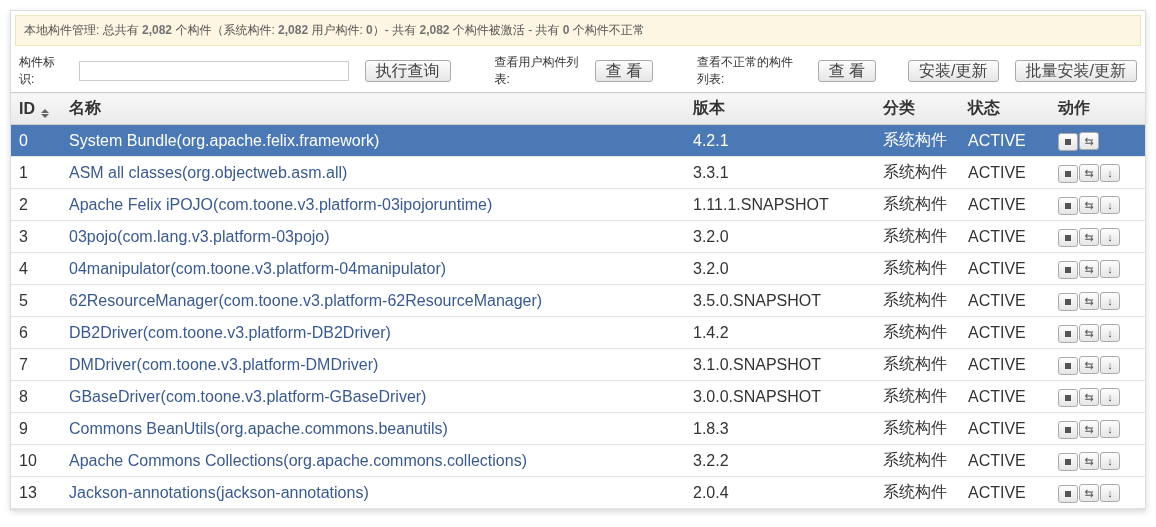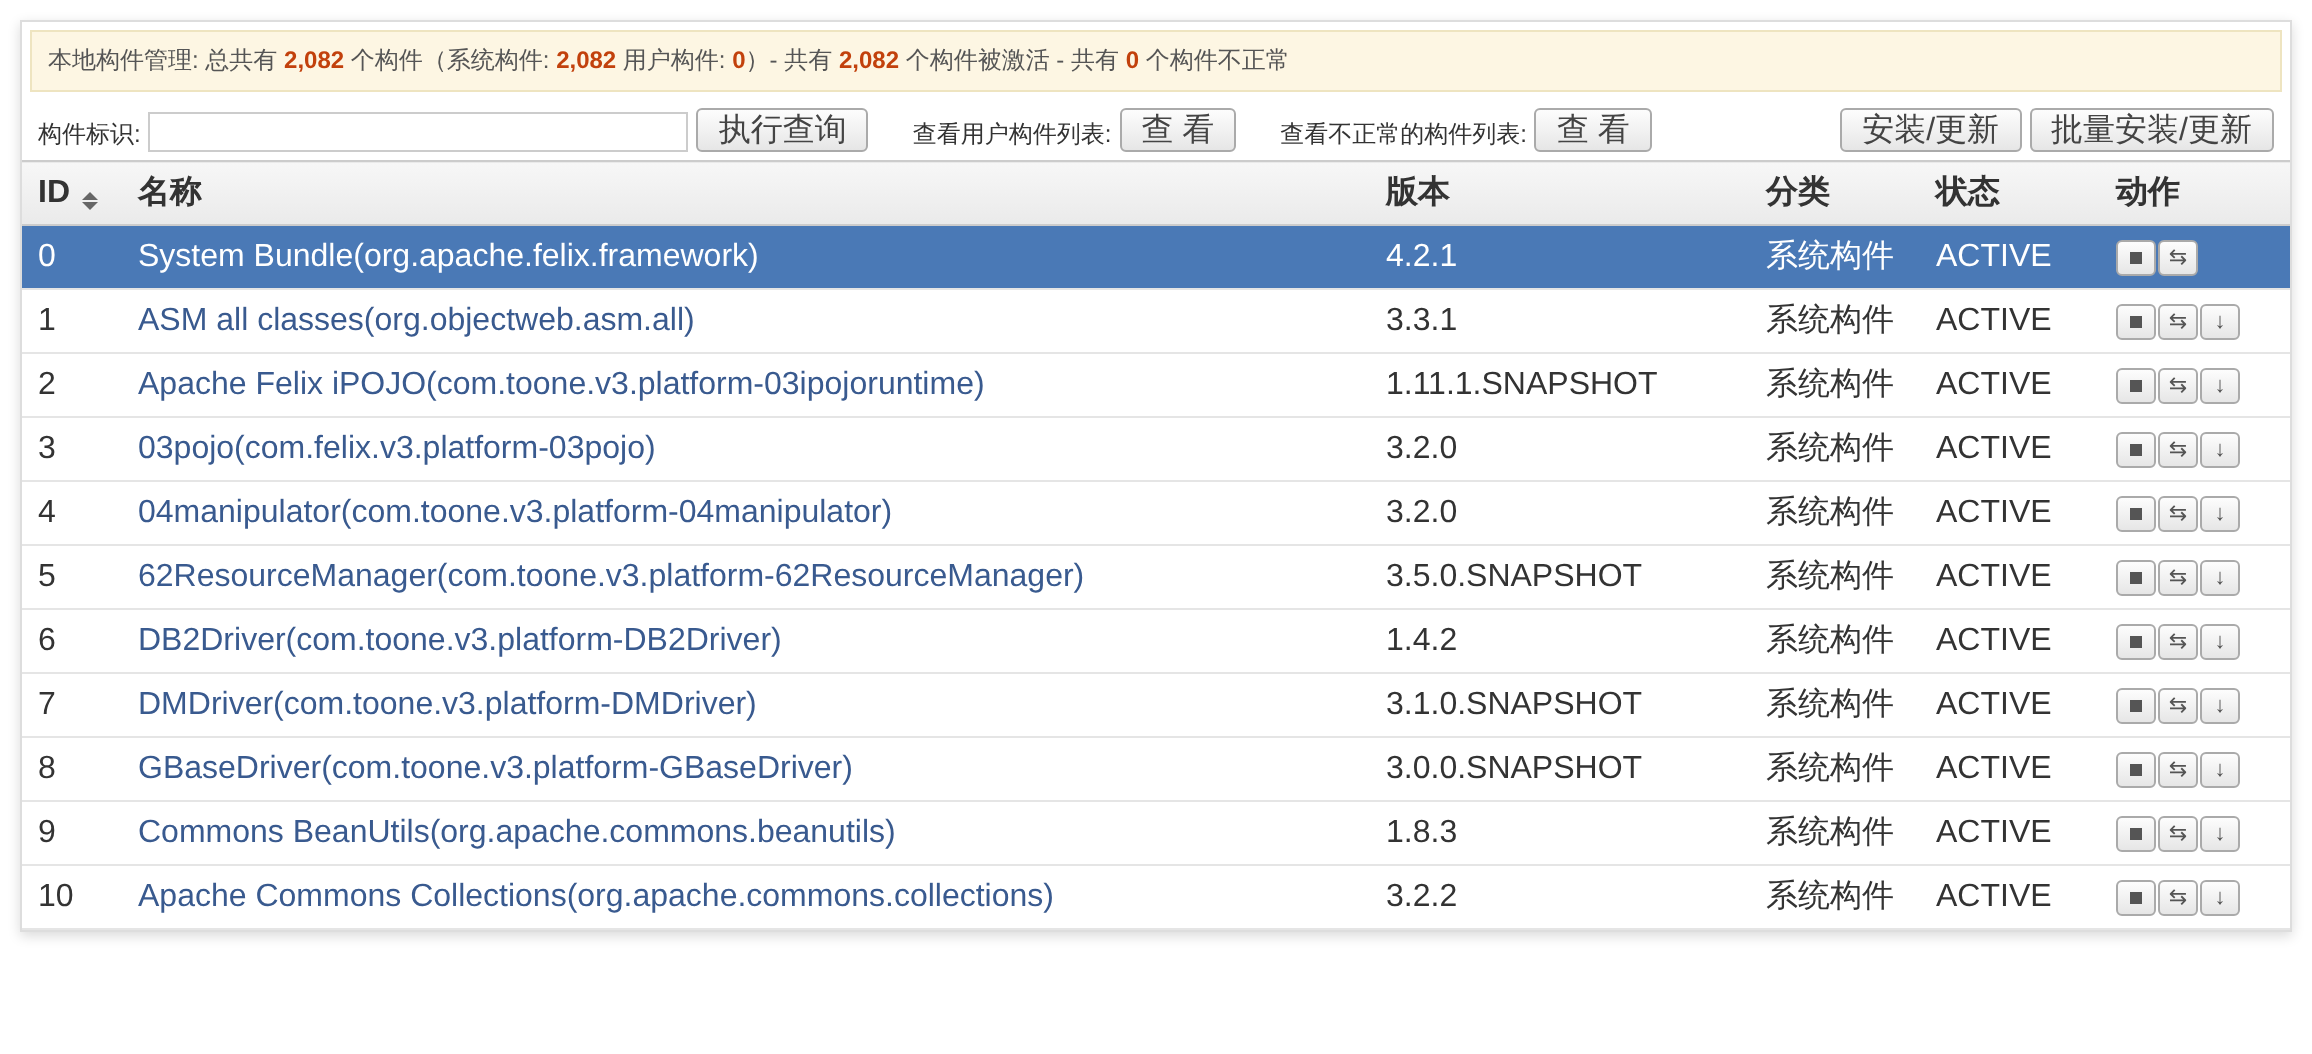--- a/index.html
+++ b/index.html
@@ -19,26 +19,26 @@
     margin: 0 auto;
   }
   .summary-bar {
     background: #fdf6e3;
     border: 1px solid #eee4c0;
     padding: 6px 8px;
     font-size: 12px;
     color: #555;
     margin: 4px;
   }
-  .summary-bar .num { color: #c2410c; font-weight: bold; }
+  .summary-bar .num { color: #737373; font-weight: bold; }
   .toolbar {
     display: flex;
-    align-items: flex-end;
+    align-items: center;
     padding: 4px 8px;
-    gap: 4px;
+    gap: 16px;
   }
   .toolbar label { color: #333; }
   .toolbar input[type="text"] {
     flex: 0 0 270px;
     height: 20px;
     border: 1px solid #ccc;
     padding: 0 4px;
     font-size: 12px;
     background: #fff;
   }
@@ -192,21 +192,21 @@
         <tr>
           <td>2</td>
           <td><a class="name-link">Apache Felix iPOJO(com.toone.v3.platform-03ipojoruntime)</a></td>
           <td>1.11.1.SNAPSHOT</td>
           <td>系统构件</td>
           <td>ACTIVE</td>
           <td class="action-cell"><span class="icon-btn icon-stop"></span><span class="icon-btn icon-refresh"></span><span class="icon-btn icon-down"></span></td>
         </tr>
         <tr>
           <td>3</td>
-          <td><a class="name-link">03pojo(com.felix.v3.platform-03pojo)</a></td>
+          <td><a class="name-link">03pojo(com.lang.v3.platform-03pojo)</a></td>
           <td>3.2.0</td>
           <td>系统构件</td>
           <td>ACTIVE</td>
           <td class="action-cell"><span class="icon-btn icon-stop"></span><span class="icon-btn icon-refresh"></span><span class="icon-btn icon-down"></span></td>
         </tr>
         <tr>
           <td>4</td>
           <td><a class="name-link">04manipulator(com.toone.v3.platform-04manipulator)</a></td>
           <td>3.2.0</td>
           <td>系统构件</td>
@@ -254,16 +254,24 @@
           <td class="action-cell"><span class="icon-btn icon-stop"></span><span class="icon-btn icon-refresh"></span><span class="icon-btn icon-down"></span></td>
         </tr>
         <tr>
           <td>10</td>
           <td><a class="name-link">Apache Commons Collections(org.apache.commons.collections)</a></td>
           <td>3.2.2</td>
           <td>系统构件</td>
           <td>ACTIVE</td>
           <td class="action-cell"><span class="icon-btn icon-stop"></span><span class="icon-btn icon-refresh"></span><span class="icon-btn icon-down"></span></td>
         </tr>
+        <tr>
+          <td>13</td>
+          <td><a class="name-link">Jackson-annotations(jackson-annotations)</a></td>
+          <td>2.0.4</td>
+          <td>系统构件</td>
+          <td>ACTIVE</td>
+          <td class="action-cell"><span class="icon-btn icon-stop"></span><span class="icon-btn icon-refresh"></span><span class="icon-btn icon-down"></span></td>
+        </tr>
       </tbody>
   </table>
 
 </div>
 
 </body></html>

